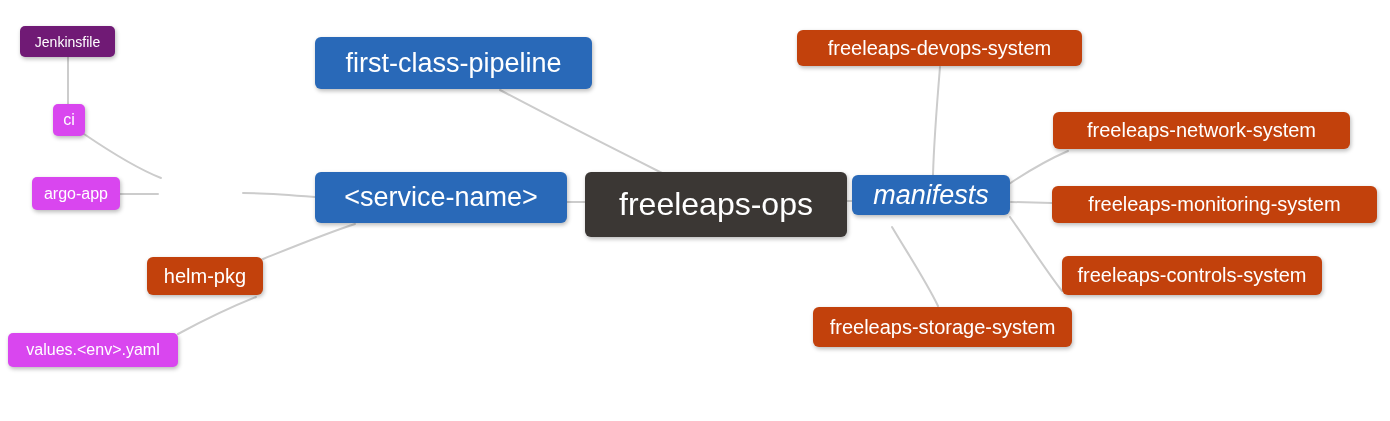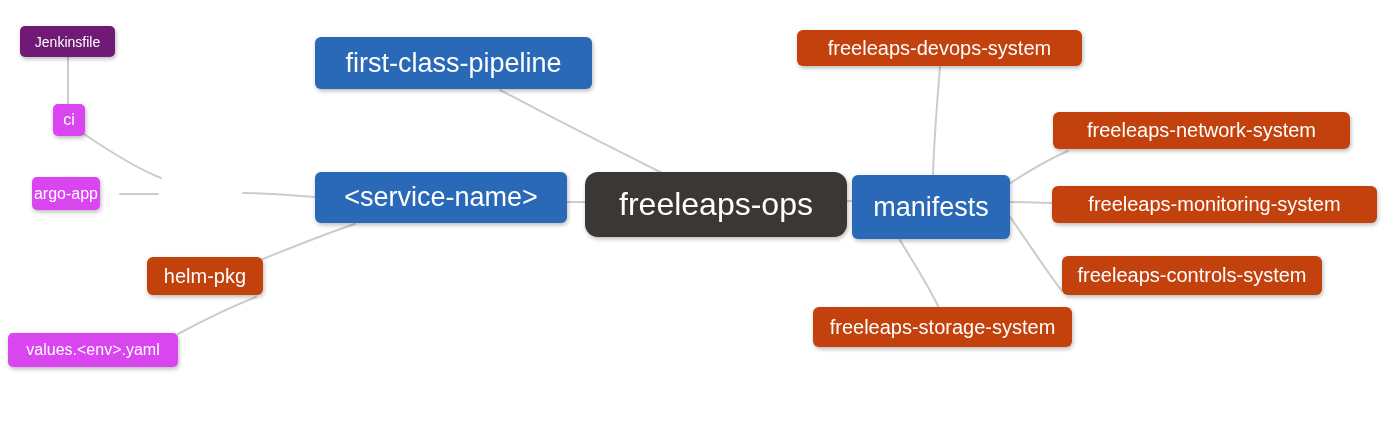--- a/index.html
+++ b/index.html
@@ -15,28 +15,28 @@
     box-shadow:1px 2px 4px rgba(0,0,0,0.28);cursor:pointer;box-sizing:border-box;
   }
   .c-root  {background:#3B3734;}
   .c-blue  {background:#2969B8;}
   .c-green {background:#c2410c;}
   .c-orange{background:#d946ef;}
   .c-amber {background:#701a75;}
 
   .n-jenkinsfile {left:20px;  top:26px;  width:95px;  height:31px; font-size:14px; border-radius:5px;}
   .n-ci          {left:53px;  top:104px; width:32px;  height:32px; font-size:16px; border-radius:5px;}
-  .n-argo        {left:32px;  top:177px; width:68px;  height:33px; font-size:16px; border-radius:5px;}
+  .n-argo        {left:32px;  top:177px; width:88px;  height:33px; font-size:16px; border-radius:5px;}
   .n-env         {left:158px; top:175px; width:85px;  height:38px; font-size:20px;}
   .n-helm        {left:147px; top:257px; width:116px; height:38px; font-size:20px;}
   .n-values      {left:8px;   top:333px; width:170px; height:34px; font-size:16px; border-radius:5px;}
   .n-firstclass  {left:315px; top:37px;  width:277px; height:52px; font-size:27px;}
   .n-service     {left:315px; top:172px; width:252px; height:51px; font-size:27px;}
-  .n-root        {left:585px; top:172px; width:262px; height:65px; font-size:32px;border-radius:13px;}
-  .n-manifests   {left:852px; top:175px; width:158px; height:64px; font-size:27px;}
+  .n-root        {left:585px; top:172px; width:262px; height:65px; font-size:32px;}
+  .n-manifests   {left:852px; top:175px; width:158px; height:40px; font-size:27px;font-style:italic;}
   .n-devops      {left:797px; top:30px;  width:285px; height:36px; font-size:20px;}
   .n-network     {left:1053px;top:112px; width:297px; height:37px; font-size:20px;}
   .n-monitoring  {left:1052px;top:186px; width:325px; height:37px; font-size:20px;}
   .n-controls    {left:1062px;top:256px; width:260px; height:39px; font-size:20px;}
   .n-storage     {left:813px; top:307px; width:259px; height:40px; font-size:20px;}
 </style>
 </head>
 <body>
 
 <div id="canvas">

